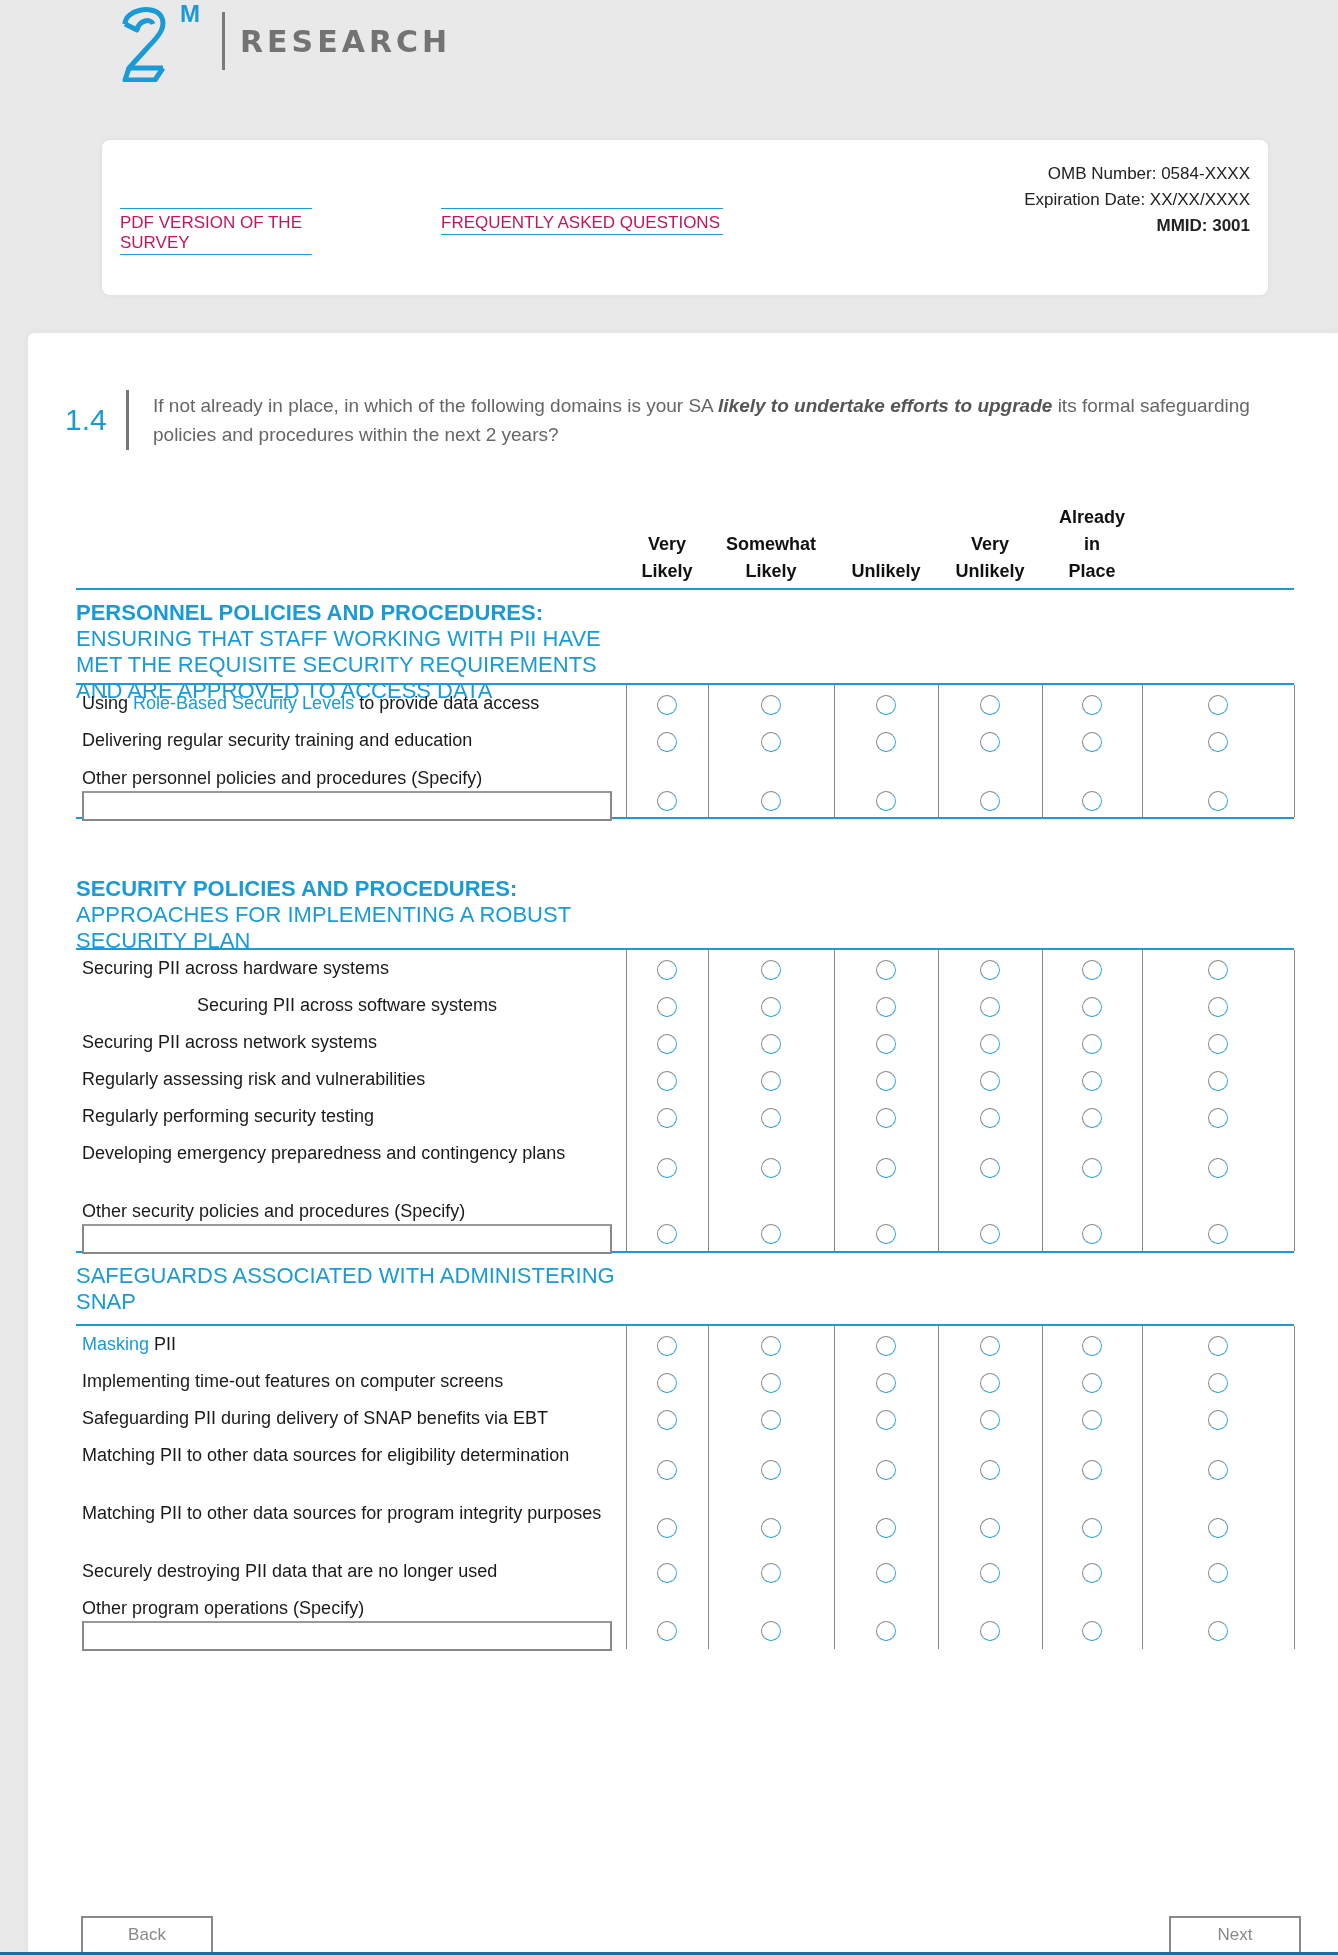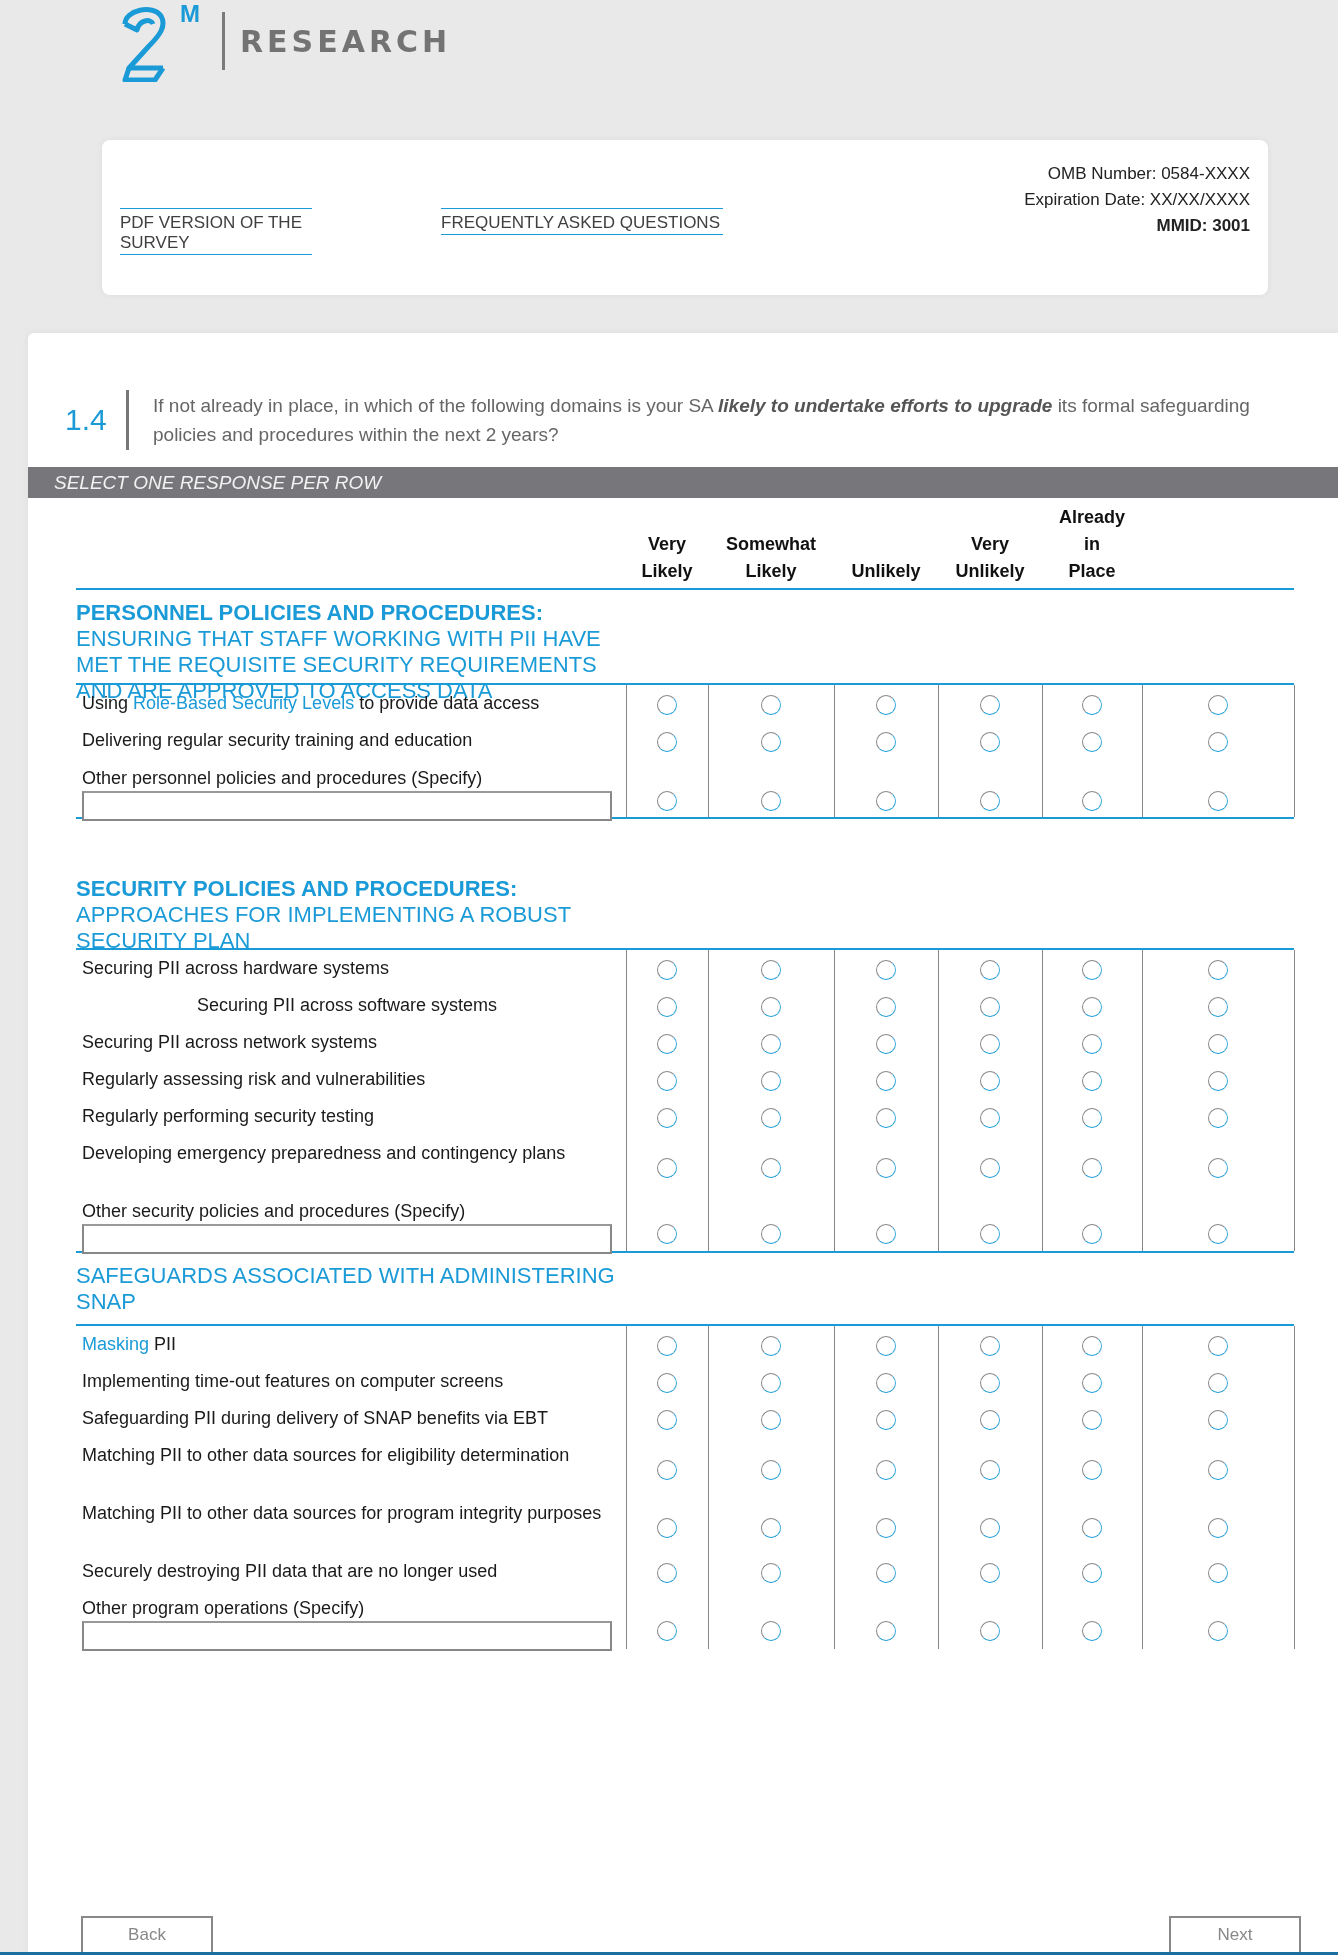--- a/index.html
+++ b/index.html
@@ -7,21 +7,21 @@
   body { background: #e9e9e9; font-family: "DejaVu Sans", "Liberation Sans", sans-serif; color: #222; position: relative; }
 
   .logo { position: absolute; left: 115px; top: 0; height: 82px; width: 330px; }
   .logo-mark { position: absolute; left: 0; top: 2px; }
   .logo-m { position: absolute; left: 65px; top: 0; font-family: "Liberation Sans", sans-serif; font-weight: bold; font-size: 24px; color: #1a9ad6; }
   .logo-divider { position: absolute; left: 107px; top: 12px; width: 3px; height: 58px; background: #7a7a7a; }
   .logo-text { position: absolute; left: 125px; top: 24px; font-family: "DejaVu Sans", sans-serif; font-weight: bold; font-size: 30px; letter-spacing: 4px; color: #737373; }
 
   .header-card { position: absolute; left: 102px; top: 140px; width: 1166px; height: 155px; background: #fff; border-radius: 8px; box-shadow: 0 0 6px rgba(0,0,0,0.06); }
   .study-title { position: absolute; left: 18px; top: 21px; font-size: 17px; color: #222; font-family: "Liberation Sans", sans-serif; }
-  .hdr-link { position: absolute; top: 68px; font-family: "Liberation Sans", sans-serif; font-size: 17px; color: #404040; text-decoration: none; border-top: 1px solid #1a9ad6; border-bottom: 1px solid #1a9ad6; padding: 4px 0 1px 0; cursor: pointer; }
+  .hdr-link { position: absolute; top: 68px; font-family: "Liberation Sans", sans-serif; font-size: 17px; color: #be185d; text-decoration: none; border-top: 1px solid #1a9ad6; border-bottom: 1px solid #1a9ad6; padding: 4px 0 1px 0; cursor: pointer; }
   .hdr-link.pdf { left: 18px; width: 192px; }
   .hdr-link.faq { left: 339px; width: 282px; }
   .omb { position: absolute; right: 18px; top: 21px; text-align: right; font-family: "Liberation Sans", sans-serif; font-size: 17px; line-height: 26px; color: #222; }
   .omb .mmid { font-weight: bold; }
   .toc-bar { position: absolute; left: 14px; top: 113px; width: 1141px; height: 28px; background: #3fafdc; border: 1px solid #bbb; border-radius: 4px; color: #fff; text-align: center; font-family: "Liberation Sans", sans-serif; font-size: 14px; line-height: 26px; cursor: pointer; }
 
   .main-card { position: absolute; left: 28px; top: 333px; width: 1310px; height: 1622px; background: #fff; border-radius: 6px 0 0 0; box-shadow: 0 0 8px rgba(0,0,0,0.05); }
 
   .q-num { position: absolute; left: 37px; top: 70px; font-size: 30px; color: #1a9ad6; font-family: "Liberation Sans", sans-serif; }
   .q-divider { position: absolute; left: 98px; top: 57px; width: 3px; height: 60px; background: #777; }
@@ -73,21 +73,20 @@
     <div>OMB Number: 0584-XXXX</div>
     <div>Expiration Date: XX/XX/XXXX</div>
     <div class="mmid">MMID: 3001</div>
   </div>
 </div>
 
 <div class="main-card">
   <div class="q-num">1.4</div>
   <div class="q-divider"></div>
   <div class="q-text"><span>If not already in place, in which of the following domains is your SA </span><span class="em">likely to undertake efforts to upgrade</span><span> its formal safeguarding policies and procedures within the next 2 years?</span></div>
-  <div class="instruction-bar">SELECT ONE RESPONSE PER ROW</div>
 
   <div class="grid" id="grid">
     <div class="col-head-row" id="colheads">
         <div class="col-head" style="left: 550px; width: 82px;">
           <div style="min-height: 27px;"></div>
           <div style="min-height: 27px;">Very</div>
           <div style="min-height: 27px;">Likely</div>
         </div>
         <div class="col-head" style="left: 632px; width: 126px;">
           <div style="min-height: 27px;"></div>

